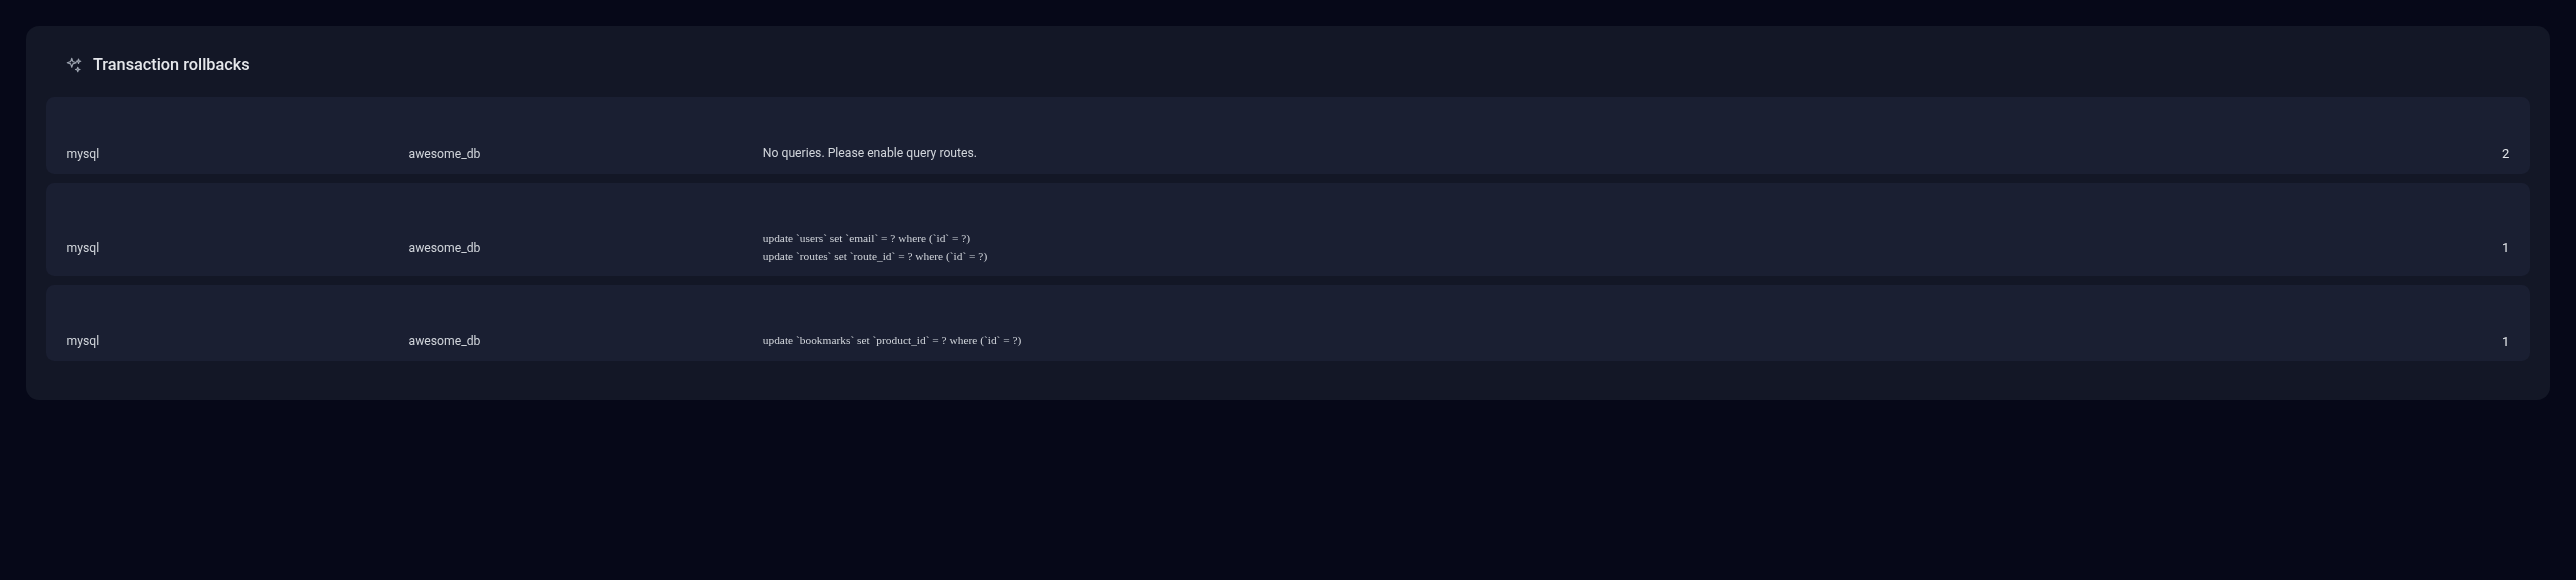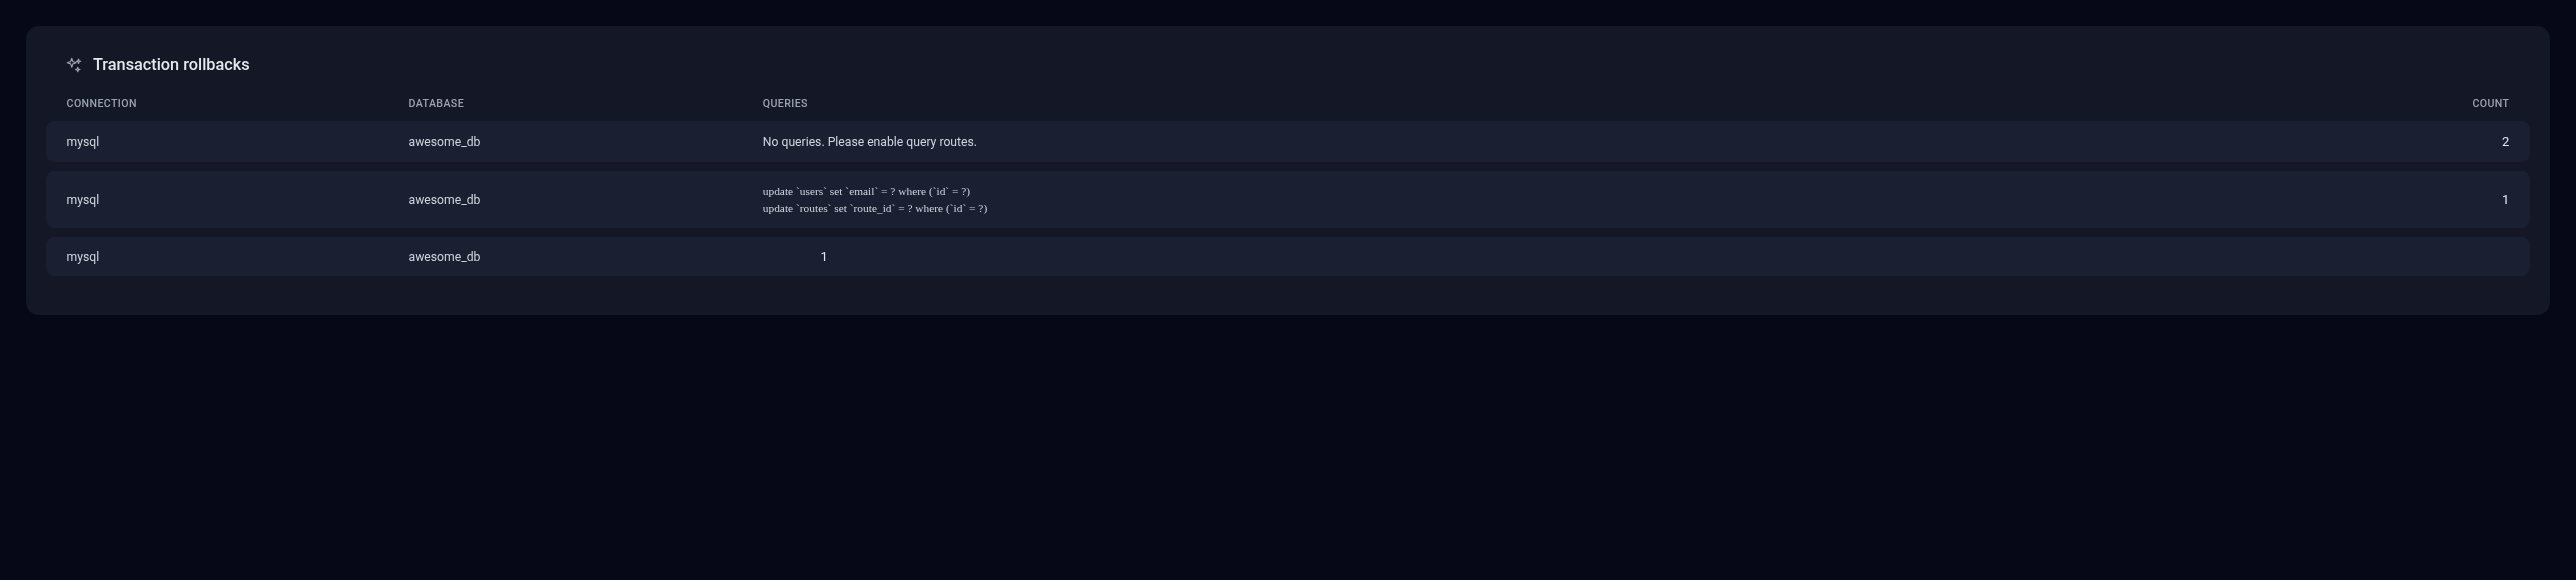--- a/index.html
+++ b/index.html
@@ -61,20 +61,21 @@
       display: flex;
       align-items: center;
       background: #1a1f32;
       border-radius: 8.2px;
       padding: 11.4px 21px;
       min-height: 39px;
     }
     .cell {
       color: #d1d5db;
       font-size: 12.2px;
+      margin-top: 36px;
     }
     .cell.col-queries {
       font-family: Liberation Serif, serif;
       font-size: 11.4px;
       white-space: pre;
       line-height: 1.5;
     }
     .cell.col-queries.no-mono {
       font-family: -apple-system, BlinkMacSystemFont, "Segoe UI", Roboto, Helvetica, Arial, sans-serif;
       font-size: 12.2px;
@@ -93,41 +94,36 @@
       <svg width="18" height="18" viewBox="0 0 24 24" fill="none" stroke="currentColor" stroke-width="1.5" stroke-linecap="round" stroke-linejoin="round">
         <path d="M9 3 L10.5 7.5 L15 9 L10.5 10.5 L9 15 L7.5 10.5 L3 9 L7.5 7.5 Z"></path>
         <path d="M18 4 L18.75 6.25 L21 7 L18.75 7.75 L18 10 L17.25 7.75 L15 7 L17.25 6.25 Z"></path>
         <path d="M17 15 L17.75 17.25 L20 18 L17.75 18.75 L17 21 L16.25 18.75 L14 18 L16.25 17.25 Z"></path>
       </svg>
     </span>
     <h2 class="card-title">Transaction rollbacks</h2>
   </div>
 
   <div class="table">
-    <div class="thead">
-      <div class="th col-connection">CONNECTION</div>
-      <div class="th col-database">DATABASE</div>
-      <div class="th col-queries">QUERIES</div>
-      <div class="th col-count">COUNT</div>
-    </div>
     <div class="tbody" id="tbody">
         <div class="row">
           <div class="cell col-connection">mysql</div>
           <div class="cell col-database">awesome_db</div>
           <div class="cell col-queries no-mono">No queries. Please enable query routes.</div>
           <div class="cell col-count">2</div>
         </div>
         <div class="row">
           <div class="cell col-connection">mysql</div>
           <div class="cell col-database">awesome_db</div>
           <div class="cell col-queries">update `users` set `email` = ? where (`id` = ?)
 update `routes` set `route_id` = ? where (`id` = ?)</div>
           <div class="cell col-count">1</div>
         </div>
         <div class="row">
           <div class="cell col-connection">mysql</div>
           <div class="cell col-database">awesome_db</div>
+          <div class="cell col-queries">update `bookmarks` set `product_id` = ? where (`id` = ?)</div>
           <div class="cell col-count">1</div>
         </div>
       </div>
   </div>
 </div>
 
 
 </body></html>

